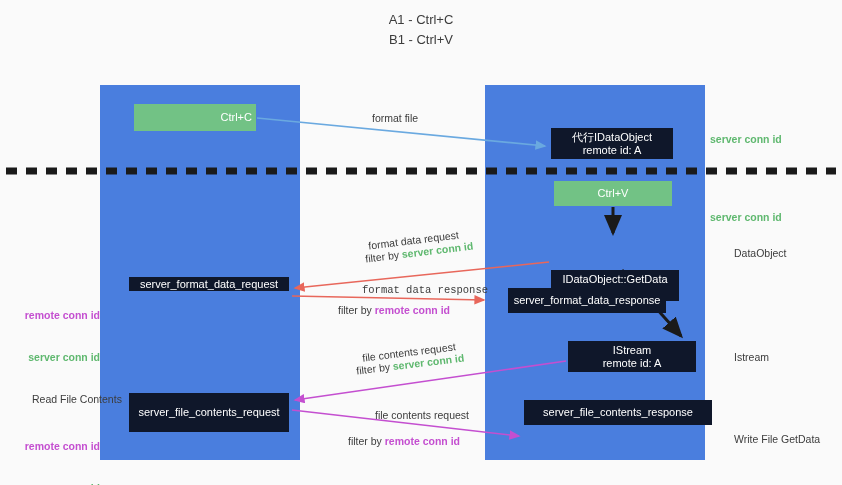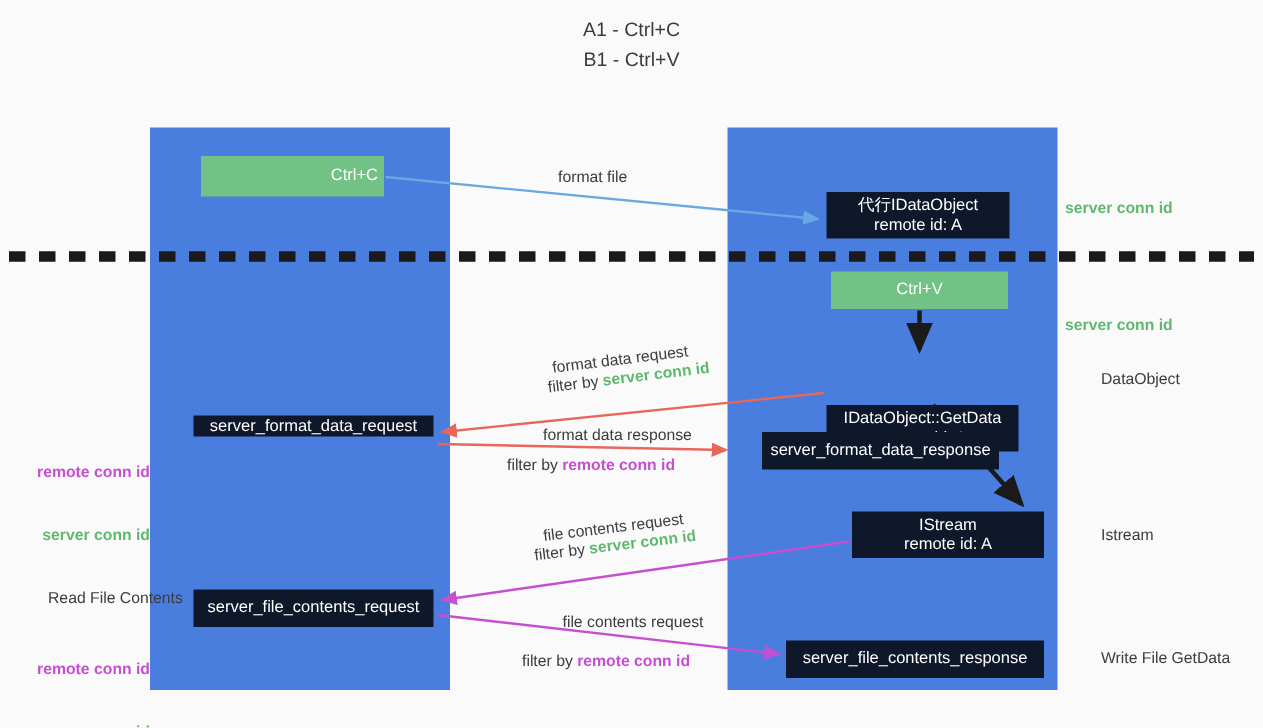--- a/index.html
+++ b/index.html
@@ -69,22 +69,22 @@
   .box.green { background: #72c285; }
   .box.orange { background: #0f172a; }
 
   #box-ctrlc { left: 134px; top: 104px; width: 122px; height: 27px; align-items: flex-end; }
   #box-proxy-ido { left: 551px; top: 128px; width: 122px; height: 31px; }
   #box-ctrlv { left: 554px; top: 181px; width: 118px; height: 25px; }
   #box-getdata { left: 551px; top: 238px; width: 128px; height: 31px; margin-top: 32px; }
   #box-fmt-req { left: 129px; top: 277px; width: 160px; height: 14px; }
   #box-fmt-resp { left: 489px; top: 288px; width: 158px; height: 25px; margin-left: 19px; }
   #box-istream { left: 568px; top: 341px; width: 128px; height: 31px; }
-  #box-file-req { left: 129px; top: 393px; width: 160px; height: 25px; }
-  #box-file-resp { left: 524px; top: 427px; width: 172px; height: 25px; }
+  #box-file-req { left: 129px; top: 393px; width: 160px; height: 39px; }
+  #box-file-resp { left: 524px; top: 400px; width: 188px; height: 25px; }
 
   
   #divider {
     left: 0; top: 165px;
     width: 842px; height: 12px;
   }
 
   
   #arrows {
     left: 0; top: 0;
@@ -98,21 +98,21 @@
     line-height: 15px;
     color: #3c3c3c;
     white-space: nowrap;
   }
   .c-green { color: #5fb86f; font-weight: bold; }
   .c-magenta { color: #c44fd0; font-weight: bold; }
 
   #lbl-format-list { left: 372px; top: 111px; }
   #lbl-fdreq { left: 368px; top: 233px; transform: rotate(-7deg); }
   #lbl-fdreq-filter { left: 365px; top: 245px; transform: rotate(-7deg); }
-  #lbl-fdresp { left: 362px; top: 283px; }
+  #lbl-fdresp { left: 362px; top: 283px; font-family: Liberation Mono, monospace; }
   #lbl-fdresp-filter { left: 338px; top: 303px; }
   #lbl-fcreq { left: 362px; top: 345px; transform: rotate(-7deg); }
   #lbl-fcreq-filter { left: 356px; top: 357px; transform: rotate(-7deg); }
   #lbl-fcresp { left: 375px; top: 408px; }
   #lbl-fcresp-filter { left: 348px; top: 434px; }
 
   
   .side-note {
     font-size: 10.5px;
     line-height: 14px;

